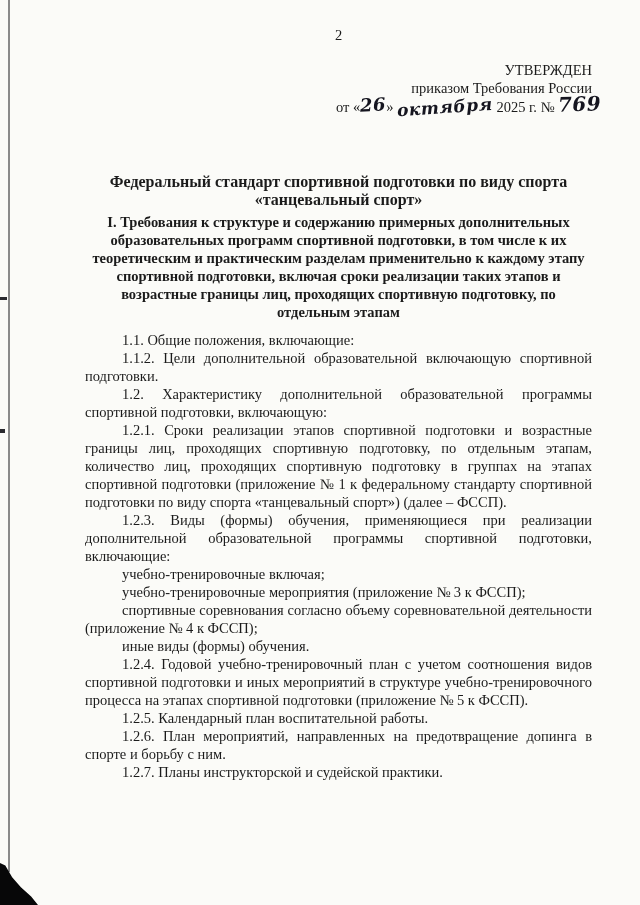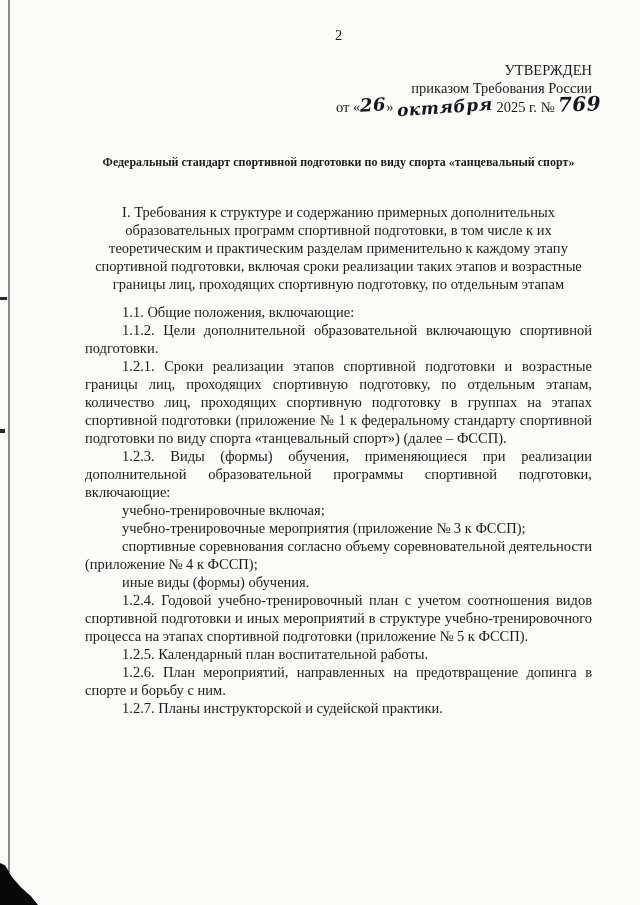--- a/index.html
+++ b/index.html
@@ -52,29 +52,29 @@
     font-weight: 700;
     color: #15151f;
     display: inline-block;
     font-size: 18px;
     letter-spacing: 0.5px;
     transform: rotate(-3deg) translateY(-1px);
   }
   .hand-month { transform: rotate(-4deg) translateY(1px); font-size: 17px; }
   .hand-number { font-size: 20px; transform: rotate(-2deg) translateY(-1px); }
   .doc-title {
-    margin-top: 36px;
+    margin-top: 56px;
     font-weight: bold;
     text-align: center;
-    font-size: 12px;
+    font-size: 16px;
     line-height: 18px;
   }
   .section-heading {
-    margin-top: 32px;
-    font-weight: normal;
+    margin-top: 4px;
+    font-weight: bold;
     text-align: center;
     font-size: 14.5px;
     line-height: 18px;
   }
   .body-text { margin-top: 10px; }
   .body-text p {
     font-size: 14.5px;
     line-height: 18px;
     text-align: justify;
     text-indent: 37px;
@@ -98,20 +98,21 @@
     <div><span>от «</span><span class="hand">26</span><span>» </span><span class="hand hand-month">октября</span><span> 2025 г. № </span><span class="hand hand-number">769</span></div>
   </div>
 
   <div class="doc-title">Федеральный стандарт спортивной подготовки по виду спорта «танцевальный спорт»</div>
 
   <div class="section-heading">I. Требования к структуре и содержанию примерных дополнительных образовательных программ спортивной подготовки, в том числе к их теоретическим и практическим разделам применительно к каждому этапу спортивной подготовки, включая сроки реализации таких этапов и возрастные границы лиц, проходящих спортивную подготовку, по отдельным этапам</div>
 
   <div class="body-text">
     <p>1.1. Общие положения, включающие:</p>
     <p>1.1.2. Цели дополнительной образовательной включающую спортивной подготовки.</p>
+    <p>1.2. Характеристику дополнительной образовательной программы спортивной подготовки, включающую:</p>
     <p>1.2.1. Сроки реализации этапов спортивной подготовки и возрастные границы лиц, проходящих спортивную подготовку, по отдельным этапам, количество лиц, проходящих спортивную подготовку в группах на этапах спортивной подготовки (приложение № 1 к федеральному стандарту спортивной подготовки по виду спорта «танцевальный спорт») (далее – ФССП).</p>
     <p>1.2.3. Виды (формы) обучения, применяющиеся при реализации дополнительной образовательной программы спортивной подготовки, включающие:</p>
     <p>учебно-тренировочные включая;</p>
     <p>учебно-тренировочные мероприятия (приложение № 3 к ФССП);</p>
     <p>спортивные соревнования согласно объему соревновательной деятельности (приложение № 4 к ФССП);</p>
     <p>иные виды (формы) обучения.</p>
     <p>1.2.4. Годовой учебно-тренировочный план с учетом соотношения видов спортивной подготовки и иных мероприятий в структуре учебно-тренировочного процесса на этапах спортивной подготовки (приложение № 5 к ФССП).</p>
     <p>1.2.5. Календарный план воспитательной работы.</p>
     <p>1.2.6. План мероприятий, направленных на предотвращение допинга в спорте и борьбу с ним.</p>
     <p>1.2.7. Планы инструкторской и судейской практики.</p>

